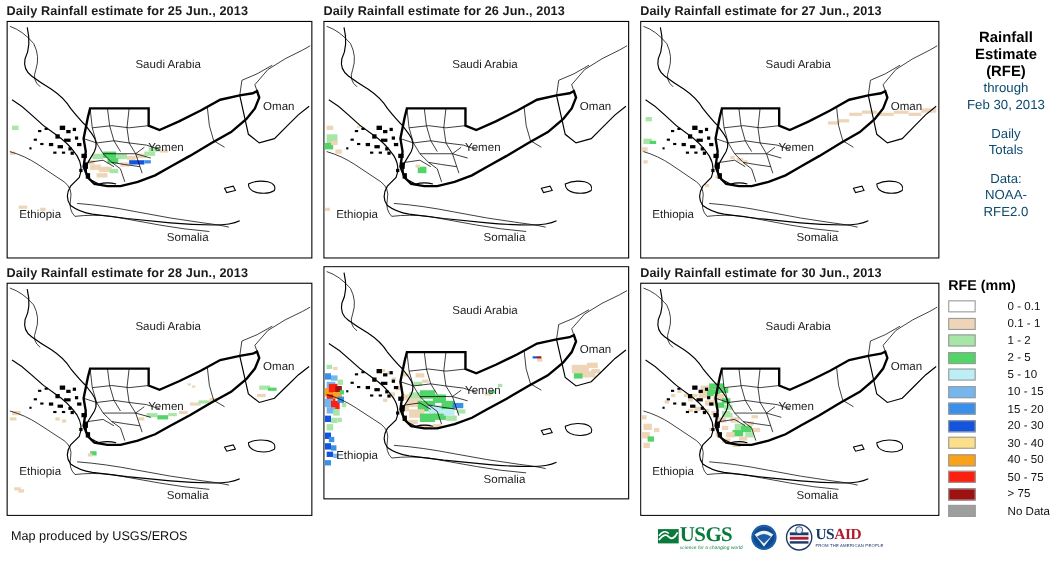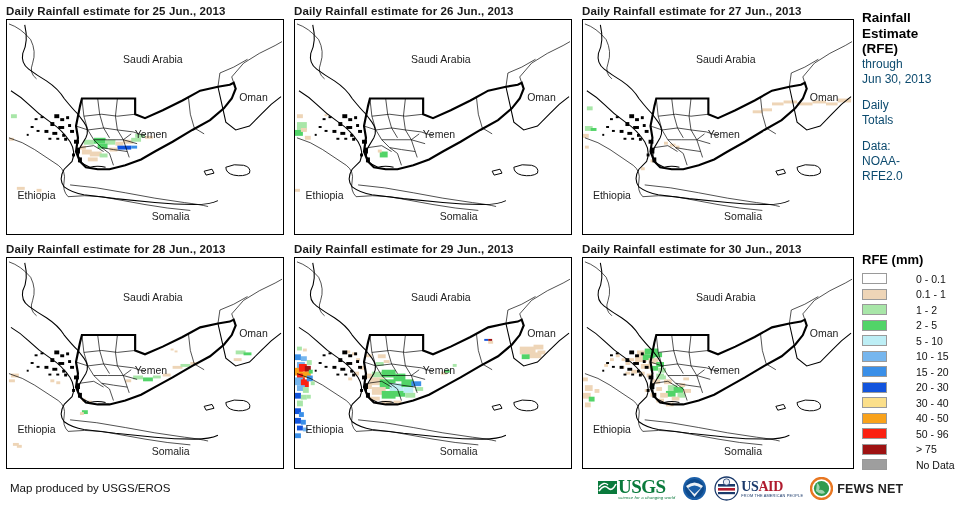--- a/index.html
+++ b/index.html
@@ -9,21 +9,21 @@
   .panel{position:absolute;}
   .panel-title{font-size:11.5px;font-weight:bold;color:#1a1a1a;
     letter-spacing:.1px;white-space:nowrap;height:15px;line-height:15px;}
   .map-frame{position:relative;border:1px solid #000;background:#fff;
     box-sizing:border-box;overflow:hidden;padding-left:28px;}
   .map-svg{position:absolute;left:0;top:0;width:100%;height:100%;display:block;}
   .ctry-label{position:absolute;font-size:10.5px;color:#222;white-space:nowrap;
     transform:translate(-50%,-50%);}
 
   
-  #sidebar{position:absolute;left:862px;top:10px;width:105px;}
+  #sidebar{position:absolute;left:862px;top:26px;width:105px;text-align:center;}
   .sb-title{font-size:13.5px;font-weight:bold;line-height:15.5px;color:#000;}
   .sb-sub{font-size:12px;line-height:15px;color:#0c4a6e;}
   .sb-gap{height:11px;}
 
   
   #legend{position:absolute;left:862px;top:252px;width:105px;}
   .lg-title{font-size:13px;font-weight:bold;margin-bottom:4px;color:#000;}
   .lg-row{display:flex;align-items:center;height:15.5px;}
   .lg-sw{width:25px;height:11px;border:1px solid #9a9a9a;box-sizing:border-box;
     flex:0 0 auto;}
@@ -382,21 +382,20 @@
           <path d="M126 116 L118 122" stroke="#000" stroke-width="0.7" fill="none"></path>
         </svg>
         <div class="ctry-label" style="left: 52.8571%; top: 18.3486%;">Saudi Arabia</div>
         <div class="ctry-label" style="left: 89.2857%; top: 35.7798%;">Oman</div>
         <div class="ctry-label" style="left: 52.1429%; top: 53.211%;">Yemen</div>
         <div class="ctry-label" style="left: 10.7143%; top: 81.6514%;">Ethiopia</div>
         <div class="ctry-label" style="left: 59.2857%; top: 91.7431%;">Somalia</div>
       </div>
     </div>
     <div class="panel" style="left: 294px; top: 242px; width: 278px;">
-      <div class="panel-title">Daily Rainfall estimate for 29 Jun., 2013</div>
       <div class="map-frame" style="width: 278px; height: 212px;">
         <svg class="map-svg" viewBox="0 0 280 218" preserveAspectRatio="none">
           <rect width="280" height="218" fill="#ffffff"></rect>
           <g>
             <rect x="78" y="118" width="12" height="6" fill="#a8e6a8"></rect>
             <rect x="88" y="116" width="14" height="8" fill="#52d468"></rect>
             <rect x="76" y="124" width="14" height="8" fill="#eed5b7"></rect>
             <rect x="86" y="126" width="16" height="10" fill="#52d468"></rect>
             <rect x="100" y="120" width="12" height="8" fill="#52d468"></rect>
             <rect x="96" y="130" width="14" height="8" fill="#bdeef5"></rect>
@@ -638,21 +637,21 @@
         <div class="ctry-label" style="left: 59.2857%; top: 91.7431%;">Somalia</div>
       </div>
     </div>
   </div>
 
 <div id="sidebar">
   <div class="sb-title">Rainfall</div>
   <div class="sb-title">Estimate</div>
   <div class="sb-title">(RFE)</div>
   <div class="sb-sub">through</div>
-  <div class="sb-sub">Jun 30, 2013</div>
+  <div class="sb-sub">Feb 30, 2013</div>
   <div class="sb-gap"></div>
   <div class="sb-sub">Daily</div>
   <div class="sb-sub">Totals</div>
   <div class="sb-gap"></div>
   <div class="sb-sub">Data:</div>
   <div class="sb-sub">NOAA-</div>
   <div class="sb-sub">RFE2.0</div>
 </div>
 
 <div id="legend">
@@ -693,21 +692,21 @@
       <div class="lg-row">
         <div class="lg-sw" style="background: rgb(251, 223, 138);"></div>
         <div class="lg-lb">30 - 40</div>
       </div>
       <div class="lg-row">
         <div class="lg-sw" style="background: rgb(249, 162, 27);"></div>
         <div class="lg-lb">40 - 50</div>
       </div>
       <div class="lg-row">
         <div class="lg-sw" style="background: rgb(251, 33, 17);"></div>
-        <div class="lg-lb">50 - 96</div>
+        <div class="lg-lb">50 - 75</div>
       </div>
       <div class="lg-row">
         <div class="lg-sw" style="background: rgb(158, 18, 18);"></div>
         <div class="lg-lb">&gt; 75</div>
       </div>
       <div class="lg-row">
         <div class="lg-sw" style="background: rgb(158, 158, 158);"></div>
         <div class="lg-lb">No Data</div>
       </div>
     </div>
@@ -744,21 +743,13 @@
       <rect x="4" y="12" width="17" height="2.6" fill="#b01b2e"></rect>
       <rect x="4" y="16" width="17" height="2.2" fill="#1b3a6b"></rect>
       <circle cx="12.5" cy="6" r="3.2" fill="#e8edf5" stroke="#1b3a6b" stroke-width=".8"></circle>
     </svg>
     <div style="display:flex;flex-direction:column;line-height:1;margin-left:2px;">
       <span class="usaid-txt"><span style="color:#1b3a6b;">US</span><span style="color:#b01b2e;">AID</span></span>
       <span class="usaid-tag">FROM THE AMERICAN PEOPLE</span>
     </div>
   </div>
 
-  <div class="logo">
-    <svg width="23" height="23" viewBox="0 0 23 23">
-      <circle cx="11.5" cy="11.5" r="10.5" fill="#fff" stroke="#e87722" stroke-width="2.4"></circle>
-      <circle cx="11.5" cy="11.5" r="7.6" fill="#2e9b4e"></circle>
-      <path d="M7 6 Q11 9 9 13 Q13 12 15 16 Q10 18 6 14 Z" fill="#fff" opacity=".55"></path>
-    </svg>
-    <span class="fews-txt" style="margin-left:4px;">FEWS NET</span>
-  </div>
 </div>
 
 </body></html>

